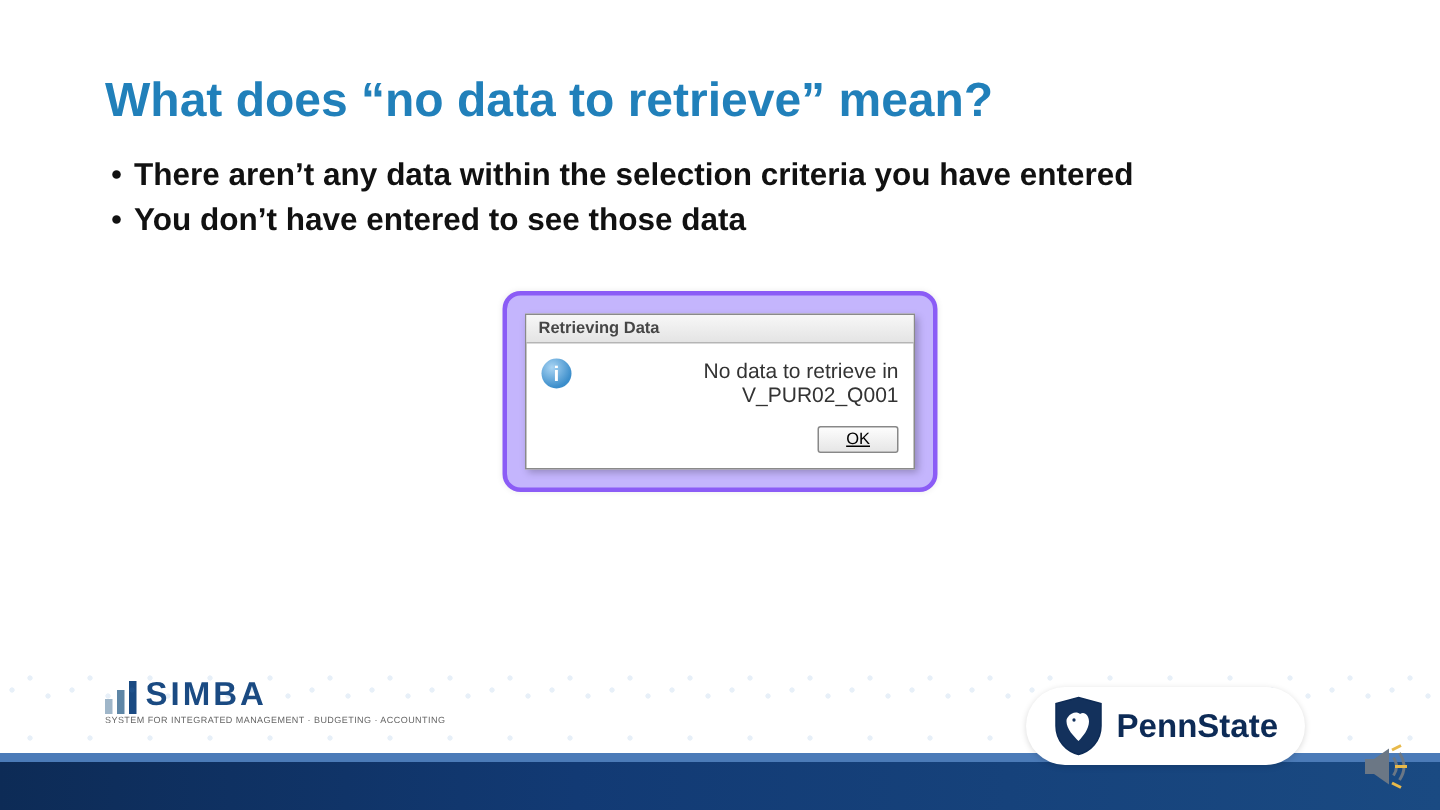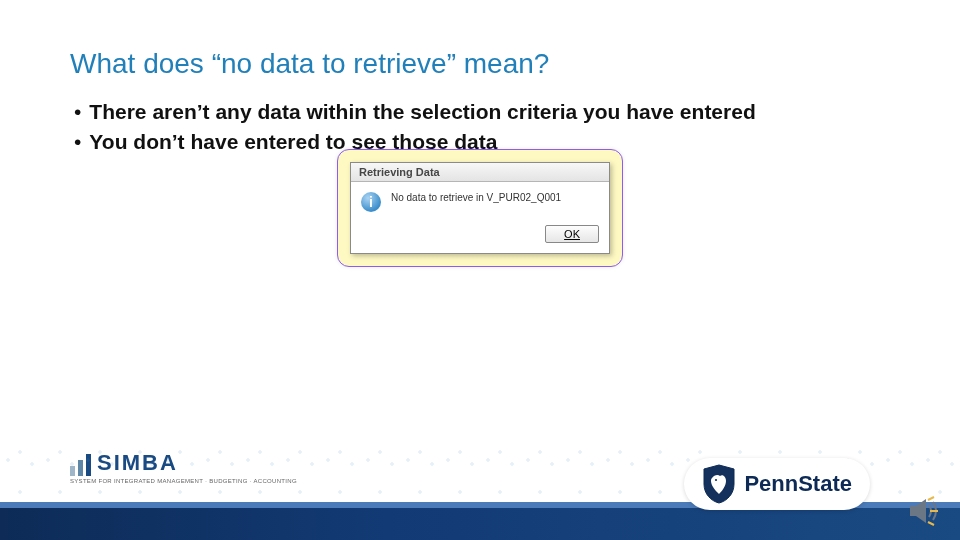--- a/index.html
+++ b/index.html
@@ -12,22 +12,22 @@
     position: relative;
   }
   .slide {
     width: 100%;
     height: 100%;
     padding: 48px 70px 0 70px;
     position: relative;
   }
   .title {
     color: #2180ba;
-    font-size: 28px;
-    font-weight: normal;
+    font-size: 32px;
+    font-weight: bold;
     margin-bottom: 18px;
   }
   .bullets {
     font-size: 21px;
     color: #111;
     line-height: 1.35;
   }
   .bullet {
     display: flex;
     margin-bottom: 2px;
@@ -39,25 +39,26 @@
   .bullet .txt {
     flex: 1;
     font-weight: bold;
   }
   .dialog-wrap {
     text-align: center;
     margin-top: -10px;
   }
   .dialog-outer {
     display: inline-block;
-    background: #fef9c3;
-    border: 1px solid #8b5cf6;
+    background: #c4b5fd;
+    border: 3px solid #8b5cf6;
     border-radius: 12px;
     padding: 12px;
     box-shadow: 0 0 4px rgba(0,0,0,0.08);
+    margin-top: 40px;
   }
   .dialog {
     width: 260px;
     border: 1px solid #8a8a8a;
     background: #fff;
     box-shadow: 2px 2px 5px rgba(0,0,0,0.25);
     font-family: "Segoe UI", Tahoma, sans-serif;
   }
   .dialog-title {
     background: linear-gradient(#f7f7f7, #e4e4e4);
@@ -79,21 +80,21 @@
     border-radius: 50%;
     background: radial-gradient(circle at 35% 30%, #a9d4f3, #3c8ecb 70%);
     color: #fff;
     font-weight: bold;
     font-size: 14px;
     line-height: 20px;
     text-align: center;
     flex-shrink: 0;
   }
   .dialog-msg {
-    font-size: 10px;
+    font-size: 14px;
     color: #333;
     text-align: right;
   }
   .dialog-buttons {
     text-align: right;
     padding: 4px 10px 10px 10px;
   }
   .ok-btn {
     font-size: 11px;
     padding: 2px 18px;

